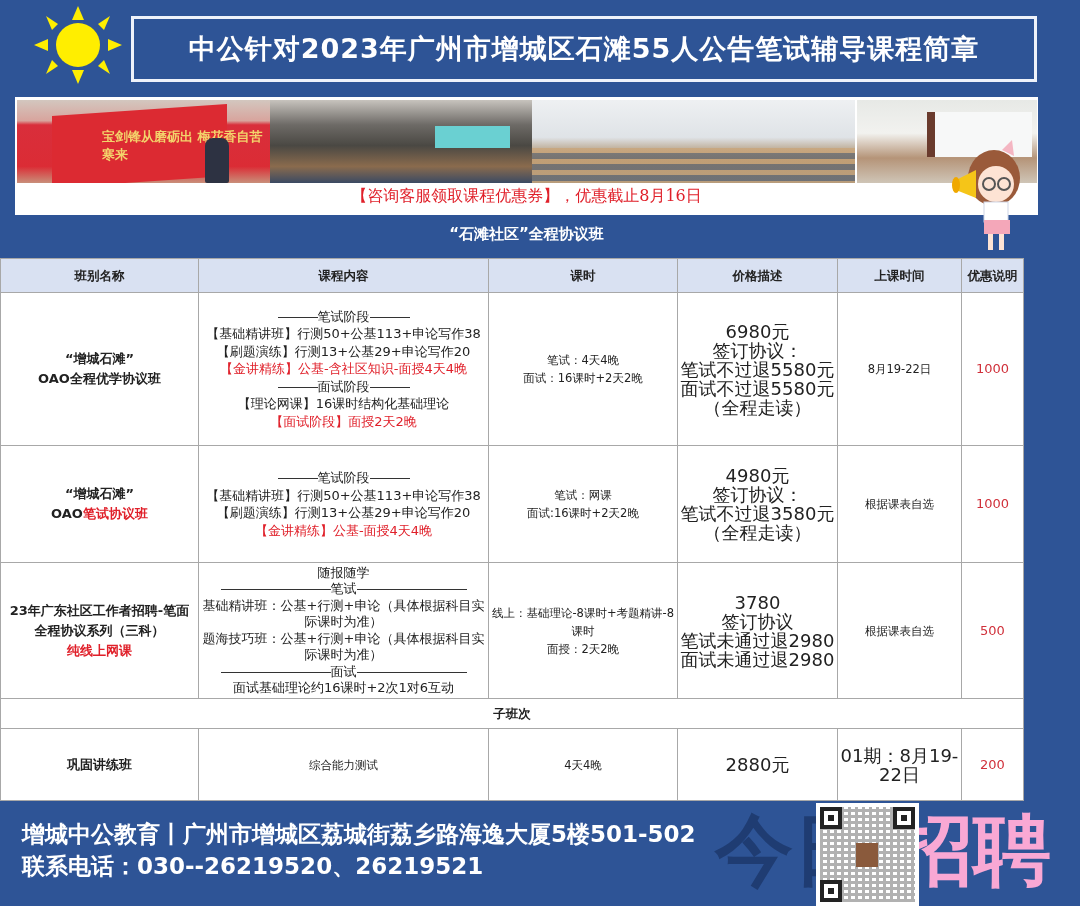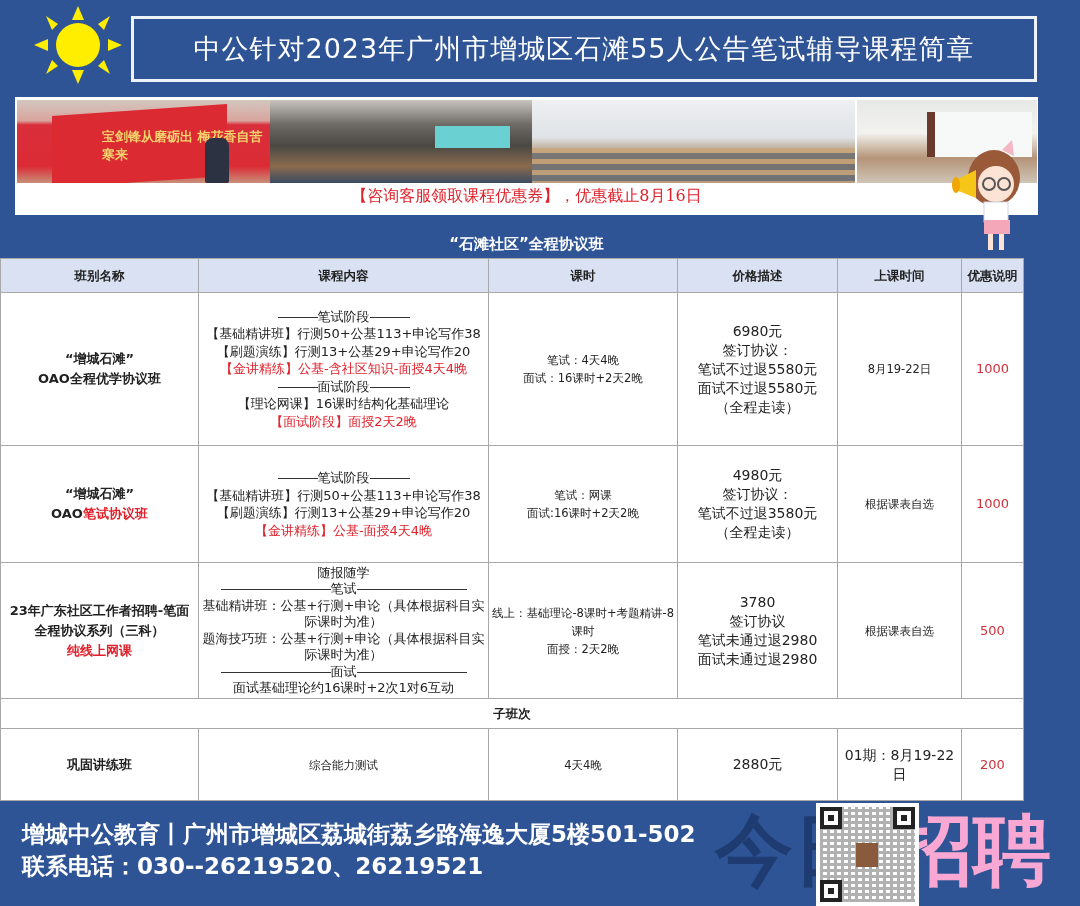--- a/index.html
+++ b/index.html
@@ -1,44 +1,44 @@
 <!DOCTYPE html>
 <html><head>
 <meta charset="utf-8">
 <style>
   * { box-sizing: border-box; margin: 0; padding: 0; }
   body { width: 1080px; height: 906px; background: #2f5597; font-family: "DejaVu Sans", "Liberation Sans", sans-serif; position: relative; overflow: hidden; }
   .page { position: absolute; left: 0; top: 0; width: 1080px; height: 906px; background: #2e5496; }
   .sun { position: absolute; left: 32px; top: 4px; width: 92px; height: 82px; }
   .title-box { position: absolute; left: 131px; top: 16px; width: 906px; height: 66px; border: 3px solid #eef2fa; background: #2e5496; display: flex; align-items: center; justify-content: center; }
-  .title-box span { color: #ffffff; font-size: 27px; letter-spacing: 1px; }
+  .title-box span { color: #ffffff; font-size: 27px; letter-spacing: 1px; font-weight: bold; }
   .banner { position: absolute; left: 15px; top: 97px; width: 1023px; height: 118px; background: #ffffff; }
   .photos { position: absolute; left: 2px; top: 3px; height: 104px; width: 1020px; display: flex; border-radius: 6px; }
   .photo { height: 83px; position: relative; overflow: hidden; }
   .p1 { width: 253px; background: linear-gradient(180deg, #d3c7bf 0%, #d8a49d 25%, #d92e3b 30%, #db2c35 80%, #c98f7a 100%); }
   .p1 .board { position: absolute; left: 35px; top: 10px; width: 175px; height: 72px; background: #dc2a32; transform: skewY(-4deg); }
   .p1 .txt { position: absolute; left: 85px; top: 28px; color: #f3d36b; font-size: 13px; font-weight: bold; }
   .p1 .person { position: absolute; left: 188px; top: 38px; width: 24px; height: 45px; background: #2d3242; border-radius: 8px 8px 2px 2px; }
   .p2 { width: 262px; background: linear-gradient(180deg, #c7c3bd 0%, #6d6a66 30%, #4a4843 55%, #8a6b4d 80%, #3b4a63 100%); }
   .p2 .screen { position: absolute; left: 165px; top: 26px; width: 75px; height: 22px; background: #6ad0d2; }
   .p3 { width: 323px; background: linear-gradient(180deg, #eef0f2 0%, #dfe3e7 45%, #b9a48a 62%, #a08462 72%, #777b80 100%); }
   .p3 .rows { position: absolute; left: 0; top: 48px; width: 100%; height: 35px; background: repeating-linear-gradient(180deg, #c9a57a 0 5px, #6c6f74 5px 11px); opacity: .8; }
   .p4 { width: 180px; margin-left: 2px; background: linear-gradient(180deg, #e7e9e6 0%, #f2f2ef 40%, #b59478 70%, #cfc5b7 100%); }
   .p4 .win { position: absolute; left: 70px; top: 12px; width: 105px; height: 45px; background: #f7f8f8; border-left: 8px solid #6a3b2d; }
   .promo { position: absolute; left: 0; top: 89px; width: 100%; text-align: center; color: #e0202a; font-family: "DejaVu Serif", "Liberation Serif", serif; font-size: 16px; }
   .mascot { position: absolute; left: 942px; top: 140px; width: 90px; height: 112px; }
-  .section-title { position: absolute; left: 15px; top: 235px; width: 1023px; text-align: center; color: #ffffff; font-weight: bold; font-size: 15px; }
+  .section-title { position: absolute; left: 15px; top: 225px; width: 1023px; text-align: center; color: #ffffff; font-weight: bold; font-size: 15px; }
   table { position: absolute; left: 0; top: 258px; width: 1023px; border-collapse: collapse; background: #ffffff; table-layout: fixed; }
   td, th { border: 1px solid #a8a8a8; text-align: center; vertical-align: middle; font-size: 11.5px; color: #222; line-height: 18px; }
   th { background: #d9e1f2; font-weight: bold; height: 34px; font-size: 12.5px; }
   .name { font-weight: bold; font-size: 13px; line-height: 20px; }
   .red { color: #e0202a; }
   .disc { color: #d0303a; font-size: 13px; }
   .content { font-size: 13px; line-height: 17.5px; }
-  .price { font-size: 14px; line-height: 19px; }
+  .price { font-size: 18px; line-height: 19px; }
   .sub { font-weight: bold; height: 30px; font-size: 12.5px; }
   .dash::before, .dash::after { content: ""; display: inline-block; width: 40px; border-top: 1px solid #333; vertical-align: middle; }
   .dash-long::before, .dash-long::after { content: ""; display: inline-block; width: 110px; border-top: 1px solid #333; vertical-align: middle; }
   .footer { position: absolute; left: 22px; top: 818px; color: #ffffff; font-weight: bold; font-size: 23px; line-height: 32px; }
   .wm { position: absolute; top: 800px; font-size: 78px; line-height: 100px; font-weight: bold; }
   .wm1 { left: 715px; color: #1f3c72; }
   .wm2 { left: 895px; color: #f9a8d4; }
   .qr { position: absolute; left: 816px; top: 803px; width: 103px; height: 103px; background: #ffffff; }
   .qr .cells { position: absolute; inset: 4px; background:
       repeating-linear-gradient(90deg, #222 0 3px, transparent 3px 7px),

